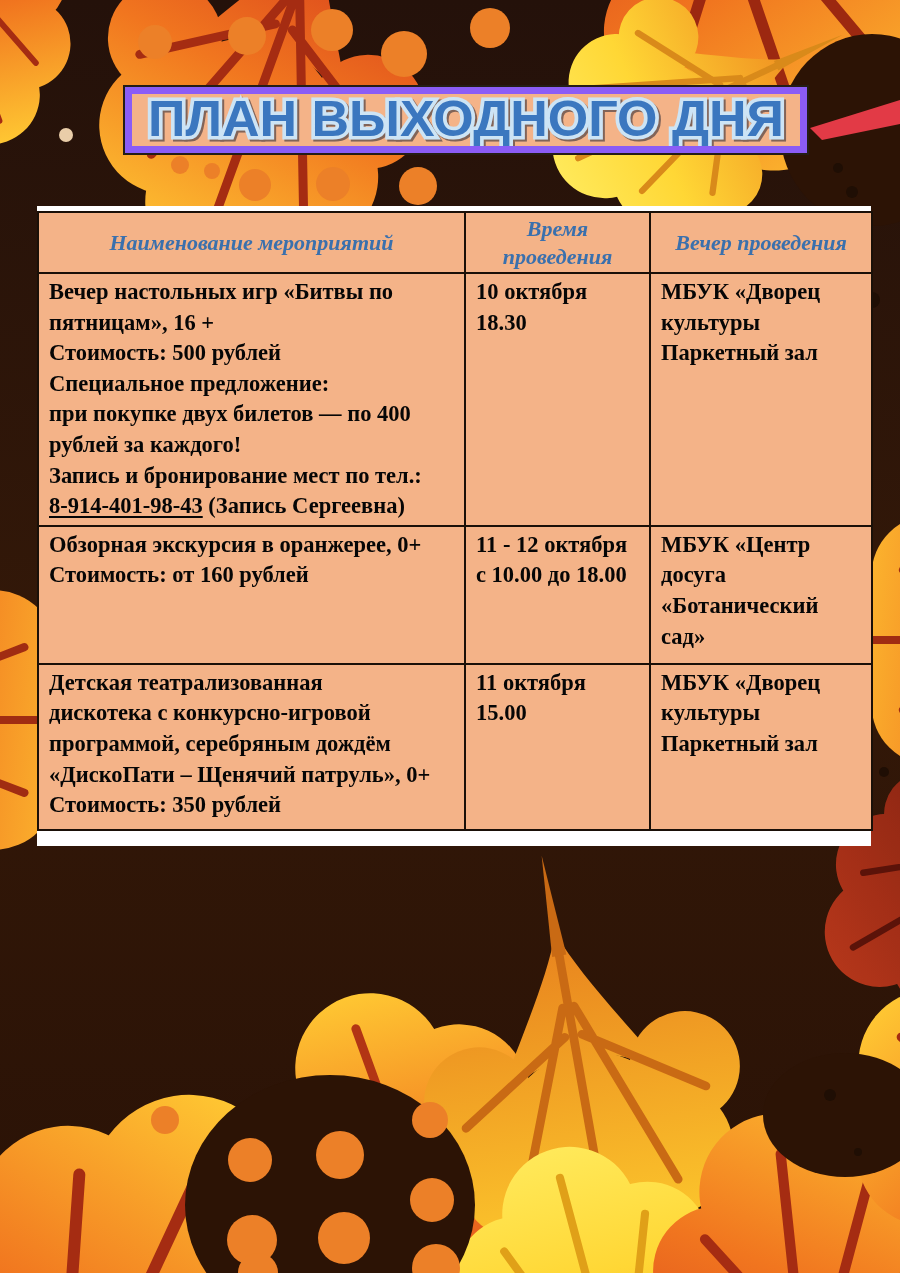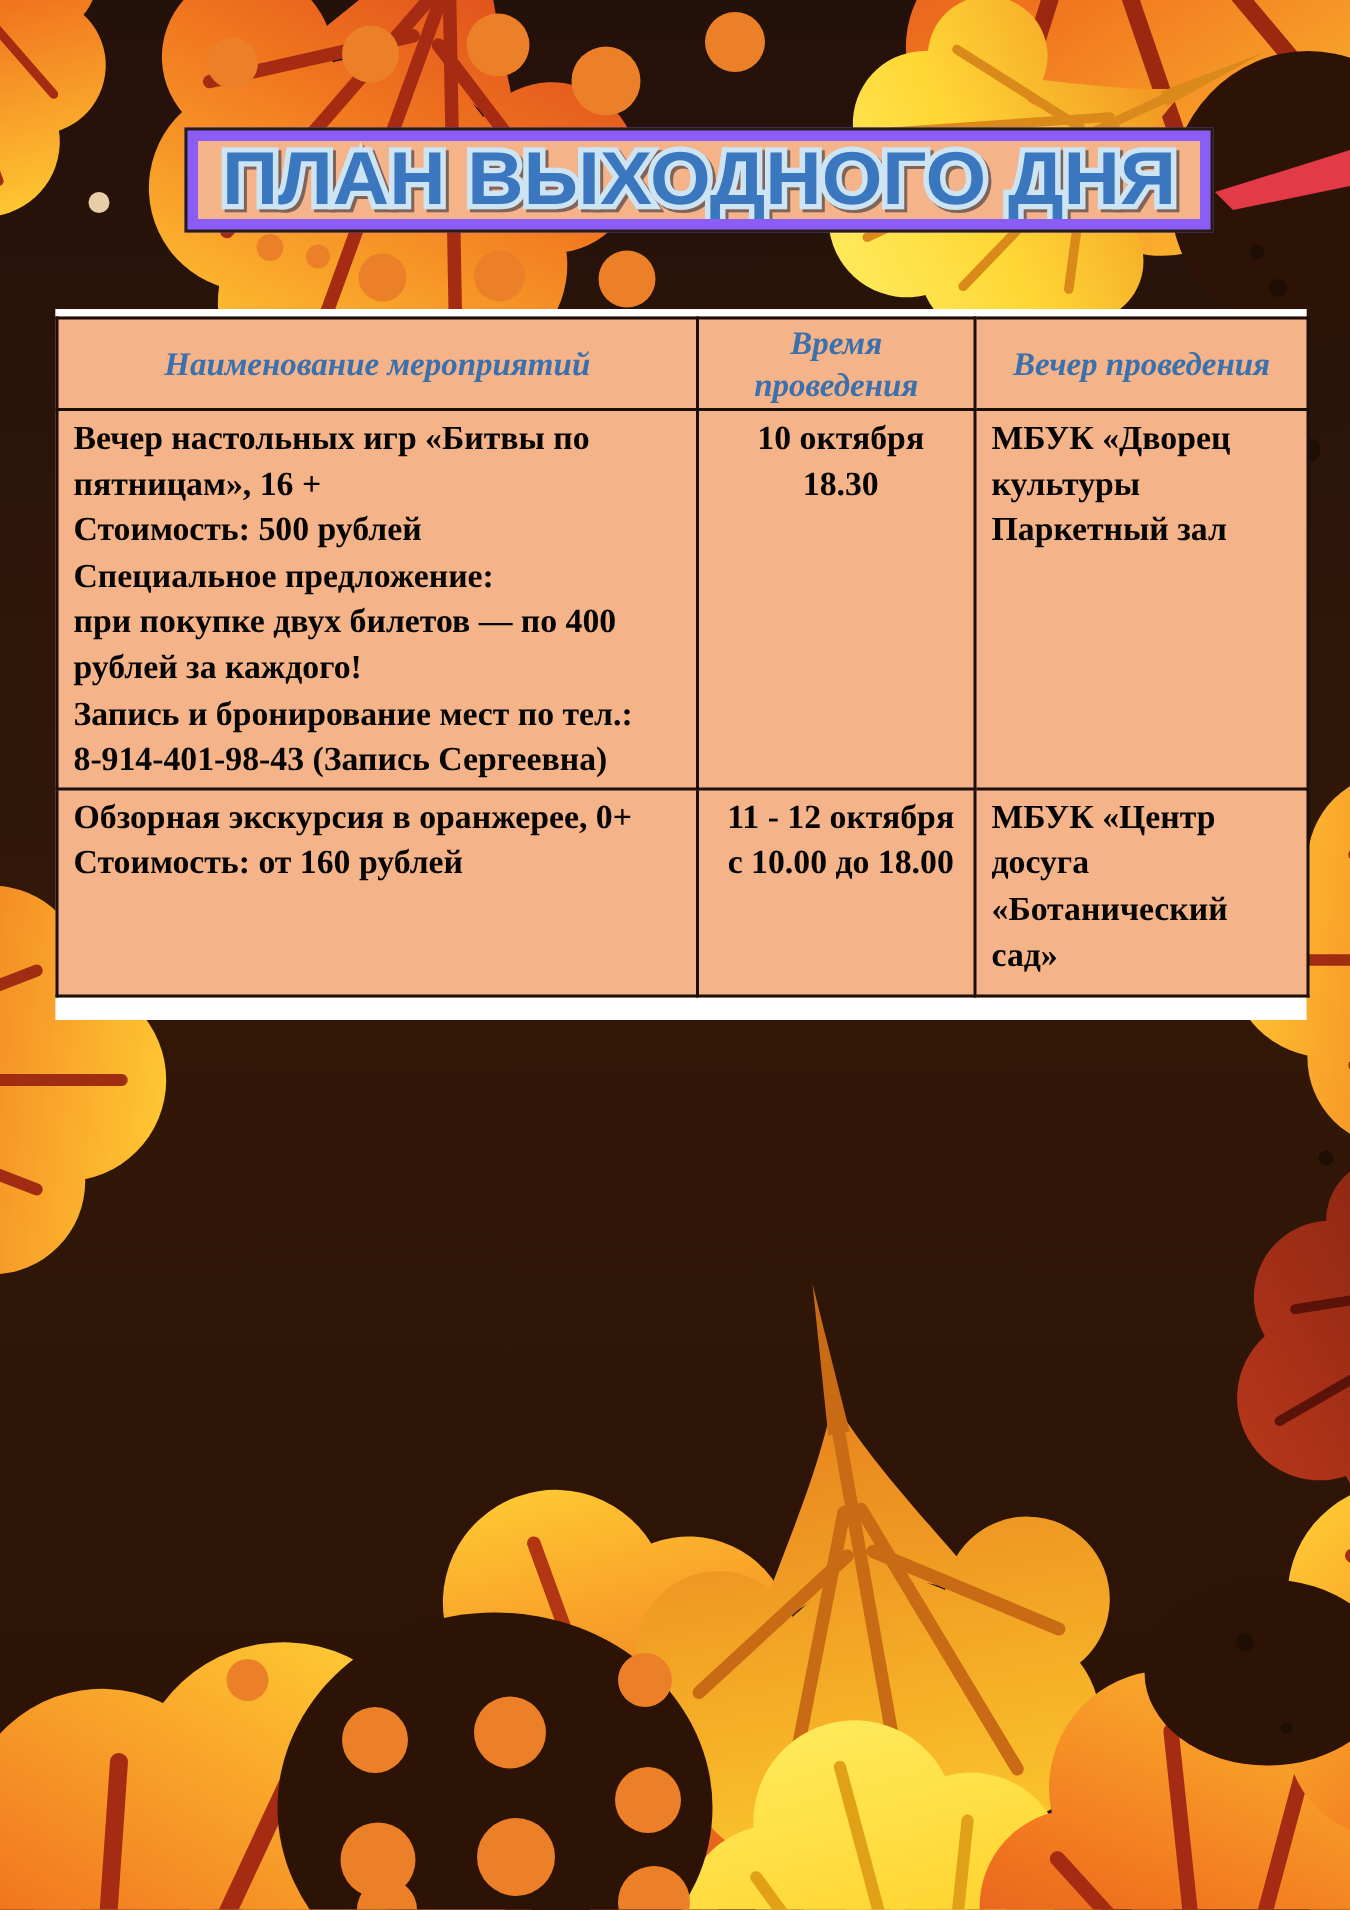--- a/index.html
+++ b/index.html
@@ -48,23 +48,24 @@
     color:#3a70ad;
     text-align:center;vertical-align:middle;
     padding:2px 4px;
   }
   table.plan td{
     font:bold 22.5px/1.36 "Liberation Serif", serif;
     color:#060606;
     vertical-align:top;
     padding:3px 4px 3px 10px;
   }
-  td.c-time{text-align:center;padding:3px 4px;}
+  td.c-time{text-align:left;padding:3px 4px;}
   td.c-place{padding-left:9px;}
   .phone{
+    text-decoration:underline;
     text-decoration-thickness:2px;
     text-underline-offset:3px;
   }
 </style>
 </head>
 <body>
 
 <svg class="bg" viewBox="0 0 900 1273" preserveAspectRatio="none" aria-hidden="true">
   <defs>
     <linearGradient id="gOr" gradientUnits="userSpaceOnUse" x1="0" y1="140" x2="30" y2="-110">
@@ -211,16 +212,28 @@
 Стоимость: от 160 рублей</td>
       <td class="c-time">11 - 12 октября
 с 10.00 до 18.00</td>
       <td class="c-place">МБУК «Центр
 досуга
 «Ботанический
 сад»</td>
     </tr>
 
 
+    <tr style="height:166px">
+      <td class="c-event">Детская театрализованная
+дискотека с конкурсно-игровой
+программой, серебряным дождём
+«ДискоПати – Щенячий патруль», 0+
+Стоимость: 350 рублей</td>
+      <td class="c-time">11 октября
+15.00</td>
+      <td class="c-place">МБУК «Дворец
+культуры
+Паркетный зал</td>
+    </tr>
 
   </tbody>
     </table>
 </div>
 
 </body></html>

